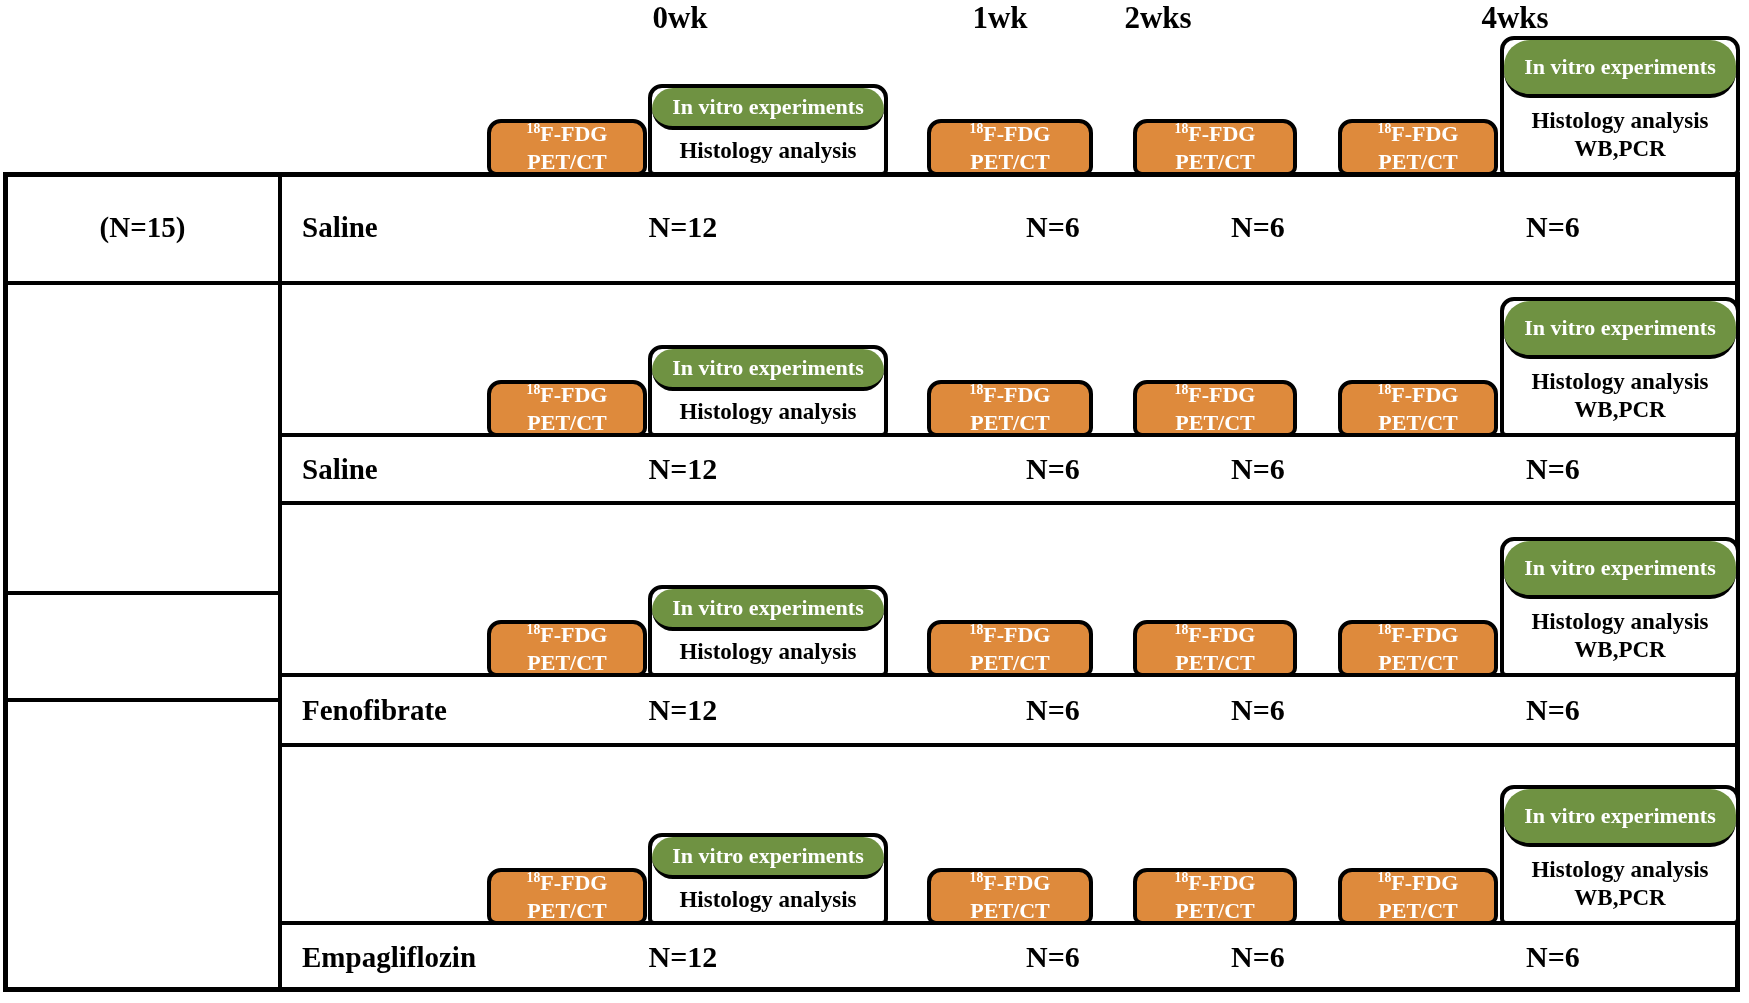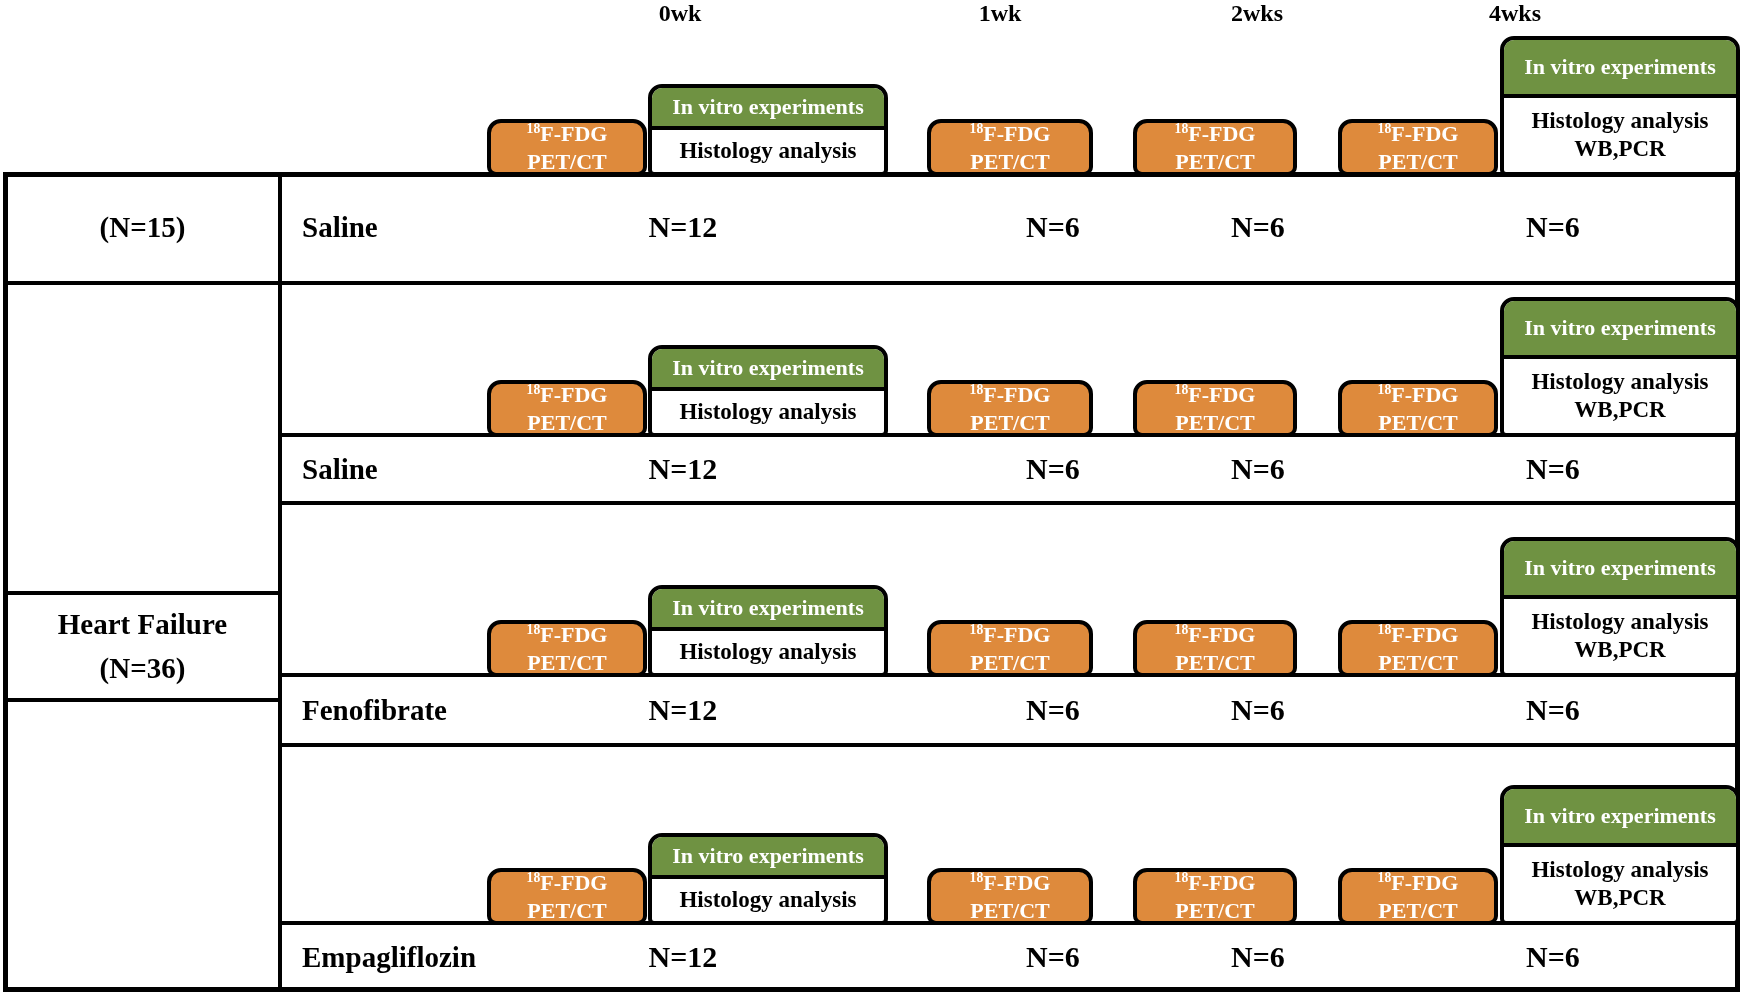--- a/index.html
+++ b/index.html
@@ -1,21 +1,21 @@
 <!DOCTYPE html>
 <html style="--orange: #DE8A3C; --green: #6F9242; --border: #000000; --box_text: #FFFFFF;"><head>
 <meta charset="utf-8">
 <style>
   html,body{margin:0;padding:0;background:#ffffff;}
   .canvas{
     position:relative;width:1749px;height:1003px;background:#fff;overflow:hidden;
     font-family:"Liberation Serif","DejaVu Serif",serif;font-weight:bold;color:#000;
   }
   
-  .tp{position:absolute;top:0;transform:translateX(-50%);font-size:24px;white-space:nowrap;}
+  .tp{position:absolute;top:0;transform:translateX(-50%);font-size:31px;white-space:nowrap;}
   
   .table-frame{position:absolute;left:3px;top:172px;width:1737px;height:820px;
     border:5px solid var(--border,#000);box-sizing:border-box;background:transparent;}
   .ln{position:absolute;background:var(--border,#000);}
   
   .gcell{position:absolute;left:7px;width:271px;display:flex;flex-direction:column;
     align-items:center;justify-content:center;text-align:center;font-size:29px;line-height:1.5;}
   
   .lrow{position:absolute;left:290px;width:1672px;}
   .treat{position:absolute;left:12px;top:50%;transform:translateY(-50%);font-size:29px;white-space:nowrap;}
@@ -26,54 +26,50 @@
   .box{position:absolute;bottom:0;box-sizing:border-box;border:4px solid var(--border,#000);}
   .orange{background:var(--orange,#DE8A3C);height:57px;border-radius:14px 14px 9px 9px;
     color:var(--box_text,#fff);display:flex;flex-direction:column;align-items:center;justify-content:center;
     font-size:22px;line-height:1.25;text-align:center;}
   .orange sup{font-size:0.62em;line-height:0;}
   .invitro{background:#fff;border-radius:14px 14px 6px 6px;width:240px;overflow:hidden;
     display:flex;flex-direction:column;}
   .invitro.short{height:92px;}
   .invitro.tall{height:140px;}
   .iv-head{background:var(--green,#6F9242);color:var(--box_text,#fff);border-bottom:4px solid var(--border,#000);
-    display:flex;align-items:center;justify-content:center;font-size:22px;flex:0 0 auto;}
+    display:flex;align-items:center;justify-content:center;font-size:22px;flex:0 0 auto;border-radius:26px;}
   .short .iv-head{height:38px;}
   .tall .iv-head{height:54px;}
   .iv-body{flex:1;display:flex;flex-direction:column;align-items:center;justify-content:center;
     color:#000;font-size:23px;line-height:1.2;text-align:center;}
 </style>
 </head>
 <body>
 
 <div class="canvas">
 
   <div class="tp" style="left:680px">0wk</div>
   <div class="tp" style="left:1000px">1wk</div>
-  <div class="tp" style="left:1257px">2wks</div>
+  <div class="tp" style="left:1158px">2wks</div>
   <div class="tp" style="left:1515px">4wks</div>
 
   <div class="table-frame"></div>
   <div class="ln" style="left:278px;top:172px;width:4px;height:820px"></div>
   <div class="ln" style="left:3px;top:281px;width:1737px;height:4px"></div>
   <div class="ln" style="left:280px;top:433px;width:1460px;height:4px"></div>
   <div class="ln" style="left:280px;top:501px;width:1460px;height:4px"></div>
   <div class="ln" style="left:280px;top:673px;width:1460px;height:4px"></div>
   <div class="ln" style="left:280px;top:743px;width:1460px;height:4px"></div>
   <div class="ln" style="left:280px;top:921px;width:1460px;height:4px"></div>
   <div class="ln" style="left:3px;top:591px;width:279px;height:4px"></div>
   <div class="ln" style="left:3px;top:698px;width:279px;height:4px"></div>
 
   <div class="gcell" style="top:176px;height:103px">
     <div>(N=15)</div>
   </div>
-  <div class="gcell" style="top:597px;height:99px">
-    <div>Heart Failure</div>
-    <div>(N=36)</div>
-  </div>
 
   <div class="lrow" style="top:172px;height:109px">
     <span class="treat">Saline</span>
     <span class="nval n0">N=12</span>
     <span class="nval n1">N=6</span>
     <span class="nval n2">N=6</span>
     <span class="nval n3">N=6</span>
   </div>
   <div class="lrow" style="top:437px;height:64px">
     <span class="treat">Saline</span>

